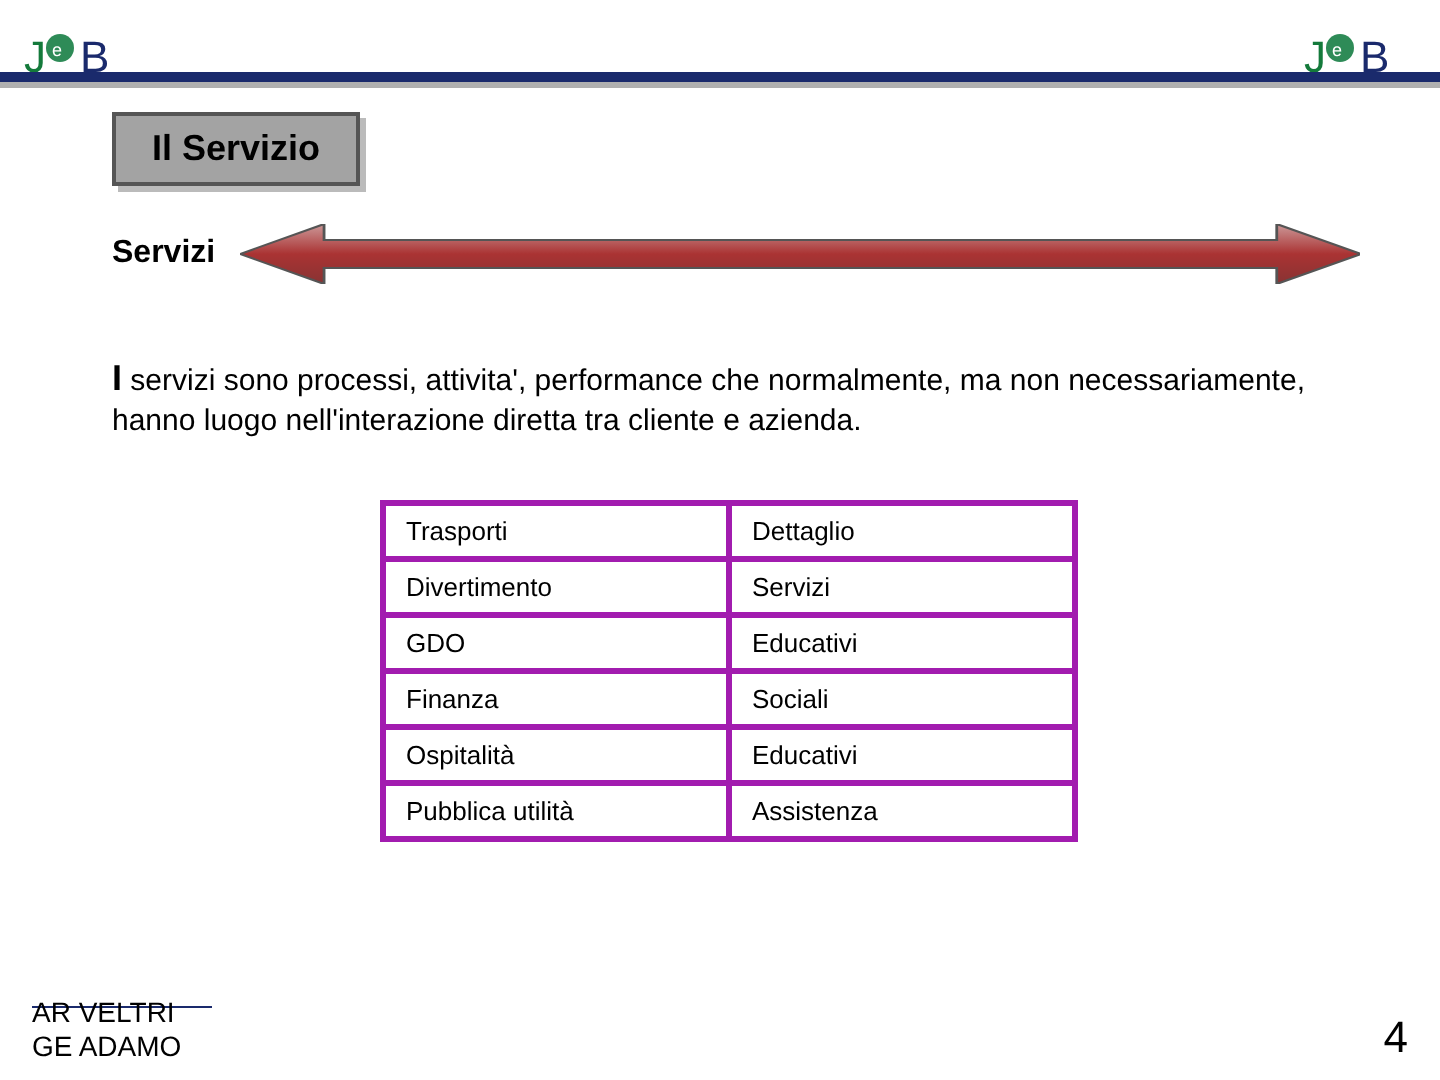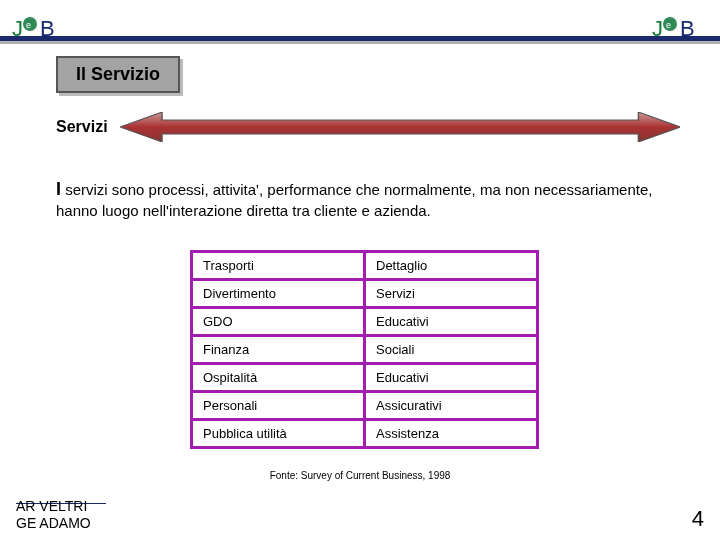--- a/index.html
+++ b/index.html
@@ -89,31 +89,26 @@
         </tr>
     <tr>
           <td>Finanza</td>
           <td>Sociali</td>
         </tr>
     <tr>
           <td>Ospitalità</td>
           <td>Educativi</td>
         </tr>
     <tr>
-          <td>Personali</td>
-          <td>Assicurativi</td>
-        </tr>
-    <tr>
           <td>Pubblica utilità</td>
           <td>Assistenza</td>
         </tr>
   </tbody>
     </table>
 
-  <div class="source">Fonte: Survey of Current Business, 1998</div>
 
   <div class="foot-line"></div>
   <div class="authors">
     <div>AR VELTRI</div>
     <div>GE ADAMO</div>
   </div>
   <div class="pagenum">4</div>
 
 </div>
 

